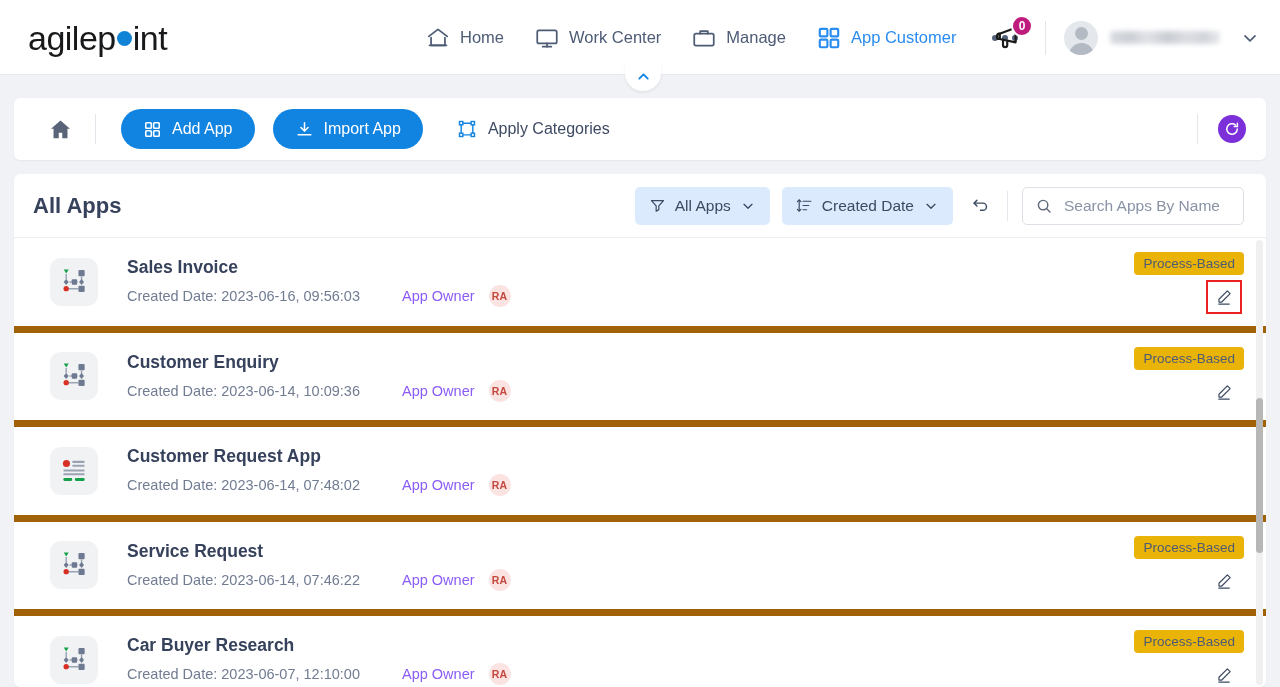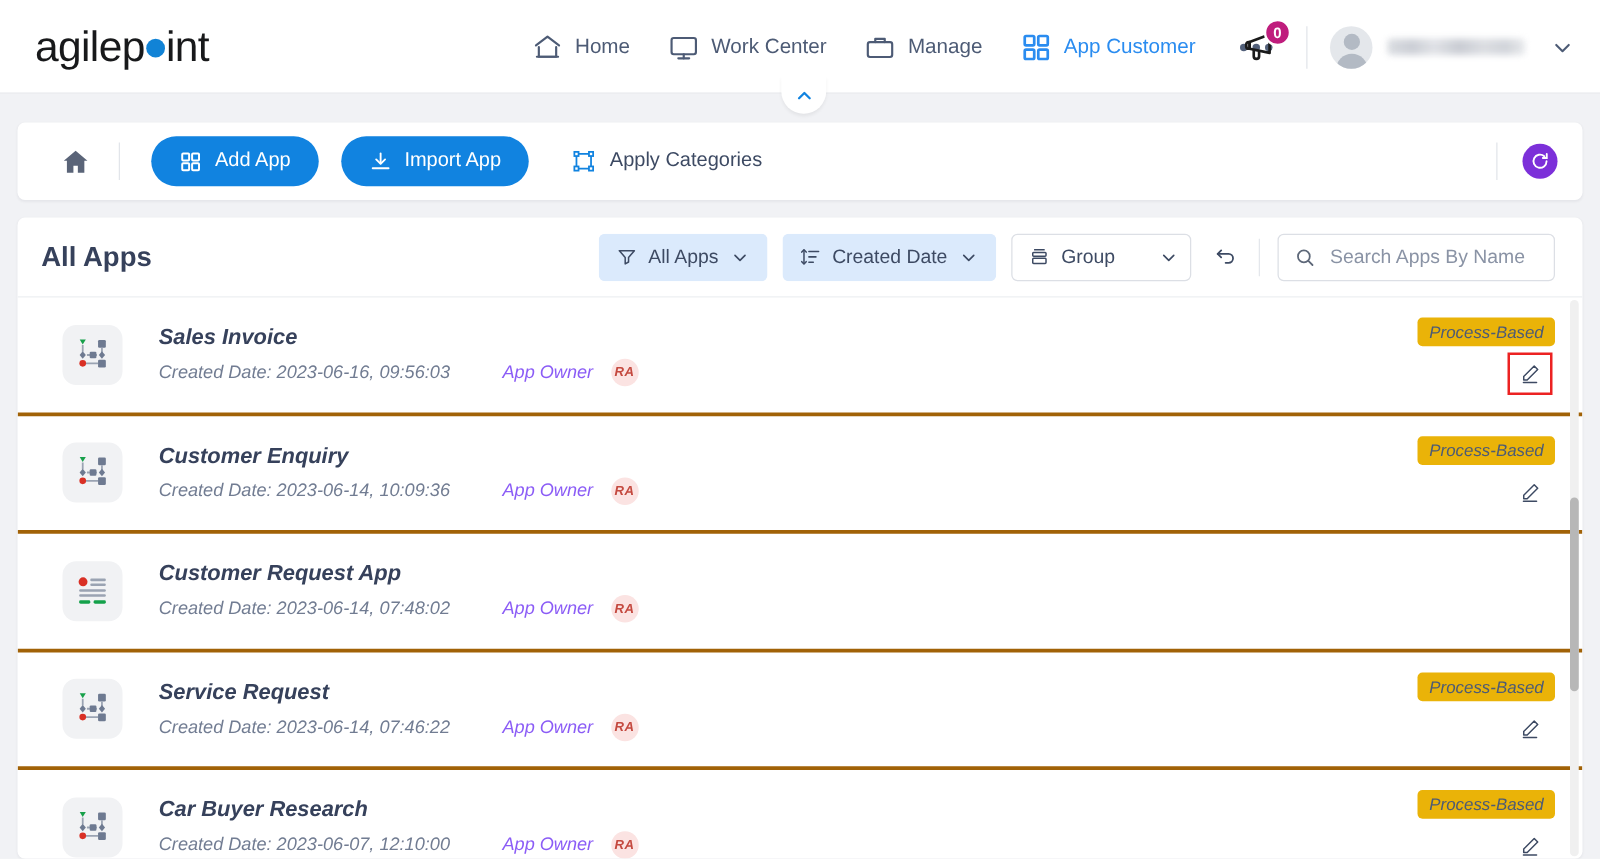--- a/index.html
+++ b/index.html
@@ -134,21 +134,21 @@
   .search-box input {
     border: none; outline: none; font-size: 15.5px; color: #3d4a63;
     font-family: "Liberation Sans", sans-serif; width: 100%; background: transparent;
   }
   .search-box input::placeholder { color: #8a93a5; }
 
   
   .rows { position: relative; height: 449px; overflow: hidden; }
   .row {
     height: 94.5px; display: flex; align-items: center; padding: 0 22px 0 36px;
-    border-bottom: 3px solid #a16207; position: relative; font-style: italic;
+    border-bottom: 7px solid #a16207; position: relative;
   }
   .app-icon {
     width: 48px; height: 48px; border-radius: 11px; background: #f1f2f4; flex: none;
     display: flex; align-items: center; justify-content: center;
   }
   .row-text { margin-left: 29px; }
   .app-name { font-size: 17.5px; font-weight: 700; color: #36415b; line-height: 1.35; }
   .row-meta { display: flex; align-items: center; margin-top: 5px; }
   .created { font-size: 14.5px; color: #717c92; white-space: nowrap; }
   .owner-label { font-size: 14.5px; color: #8b5cf6; margin-left: 42px; white-space: nowrap; }
@@ -374,35 +374,20 @@
             </svg>
           </span>
           <span>Created Date</span>
           <span>
             <svg viewBox="0 0 24 24" width="16" height="16" fill="none" stroke="#3d4a63" stroke-width="2" stroke-linecap="round" stroke-linejoin="round">
                 <path d="M6 9.5l6 6 6-6"></path>
               </svg>
           </span>
         </div>
 
-        <div class="ctrl outlined" style="padding-right:9px;">
-          <span>
-            <svg viewBox="0 0 24 24" width="17" height="17" fill="none" stroke="#3d4a63" stroke-width="1.7" stroke-linejoin="round">
-              <path d="M6 4h12"></path>
-                <rect x="4.5" y="7" width="15" height="4.2" rx="1"></rect>
-                <rect x="4.5" y="13.6" width="15" height="5.8" rx="1"></rect>
-            </svg>
-          </span>
-          <span>Group</span>
-          <span style="margin-left:26px;">
-            <svg viewBox="0 0 24 24" width="16" height="16" fill="none" stroke="#3d4a63" stroke-width="2" stroke-linecap="round" stroke-linejoin="round">
-                <path d="M6 9.5l6 6 6-6"></path>
-              </svg>
-          </span>
-        </div>
 
         <button class="ctrl-icon-btn">
           <span>
             <svg viewBox="0 0 24 24" width="19" height="19" fill="none" stroke="#3d4a63" stroke-width="1.8" stroke-linecap="round" stroke-linejoin="round">
               <path d="M4 9h11a4.5 4.5 0 0 1 0 9h-3"></path>
                 <path d="M7.5 5.5 4 9l3.5 3.5"></path>
             </svg>
           </span>
         </button>
 

